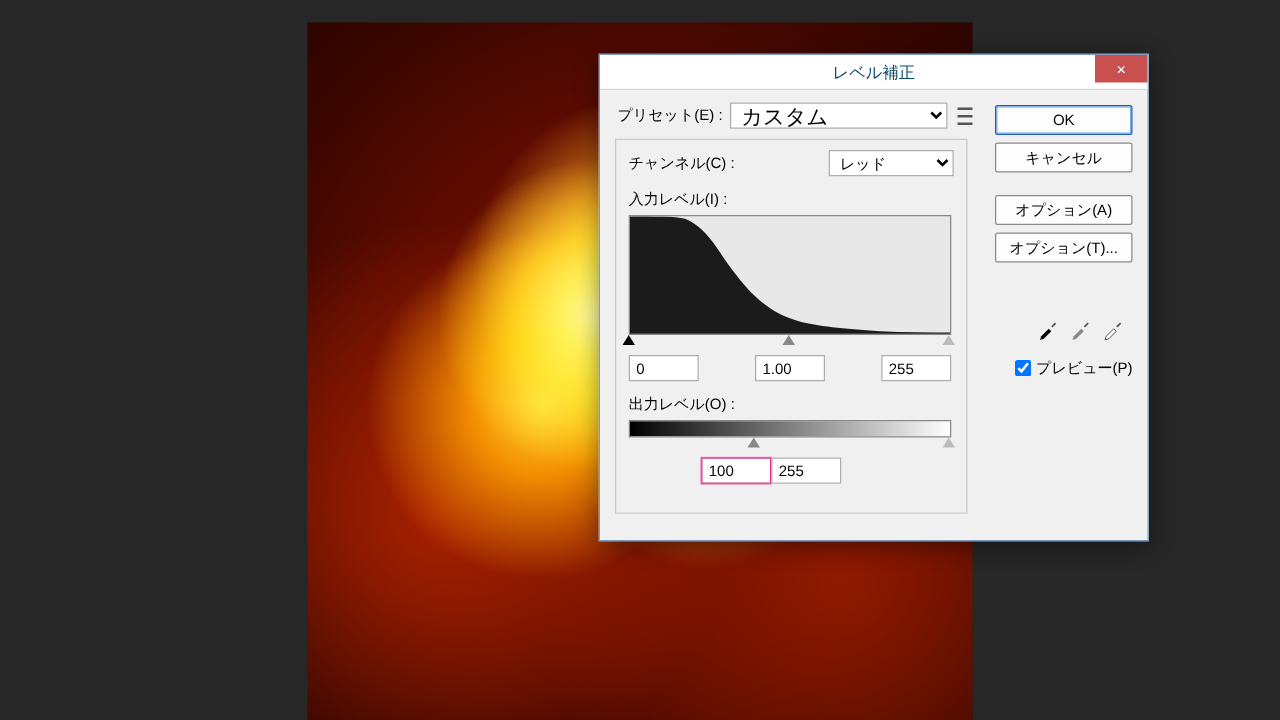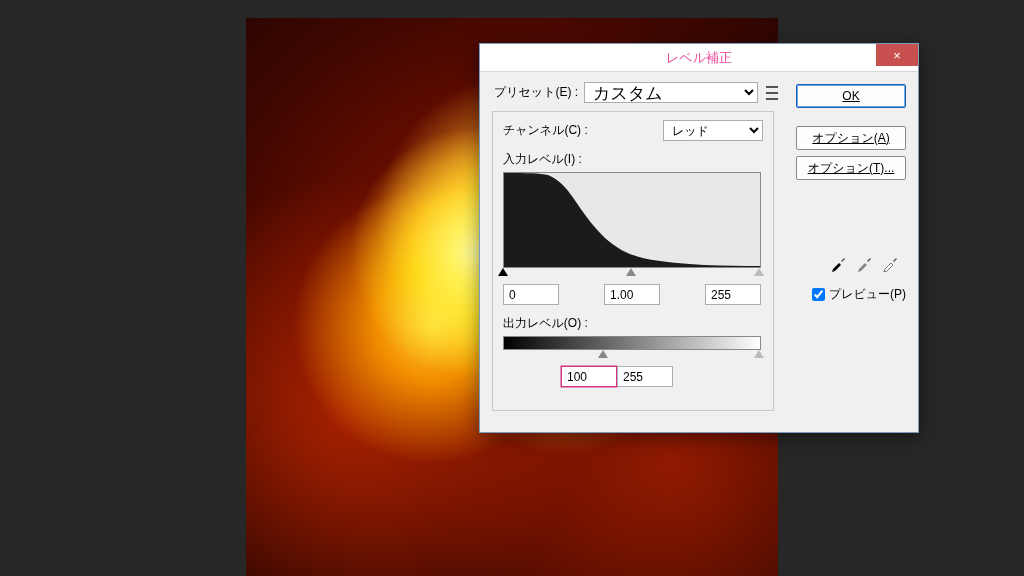--- a/index.html
+++ b/index.html
@@ -45,21 +45,21 @@
     background: #fff;
     border-bottom: 1px solid #d8d8d8;
     display: flex;
     align-items: center;
     position: relative;
   }
   .titlebar .title {
     flex: 1;
     text-align: center;
     font-size: 13px;
-    color: #ec4899;
+    color: #0c4a6e;
   }
   .close-btn {
     position: absolute;
     right: 0; top: 0;
     width: 42px; height: 22px;
     background: #c8504f;
     color: #fff;
     display: flex;
     align-items: center;
     justify-content: center;
@@ -170,21 +170,20 @@
     flex-direction: column;
     gap: 6px;
   }
   .btn {
     height: 24px;
     border: 1px solid #8a8a8a;
     background: #fdfdfd;
     font-size: 12px;
     cursor: pointer;
     border-radius: 2px;
-    text-decoration: underline;
   }
   .btn.default {
     border: 1px solid #1a5fb4;
     box-shadow: 0 0 0 1px #6fa8e6 inset;
   }
 
   .eyedroppers {
     position: absolute;
     right: 18px;
     top: 182px;
@@ -275,20 +274,21 @@
         <div class="out-pair">
           <input class="num-input highlight" value="100" style="">
           <input class="num-input" value="255" style="">
         </div>
 
       </div>
     </div>
 
     <div class="side-buttons">
       <button class="btn default">OK</button>
+      <button class="btn">キャンセル</button>
       <div style="height:6px"></div>
       <button class="btn">オプション(A)</button>
       <button class="btn">オプション(T)...</button>
     </div>
 
     <div class="eyedroppers">
       <svg class="eyedropper-icon" viewBox="0 0 18 18">
           <path d="M3 15l6-6 2 2-6 6-3 1z" fill="#000"></path>
           <path d="M11 7l3-3 1 1-3 3z" fill="#555"></path>
         </svg>

